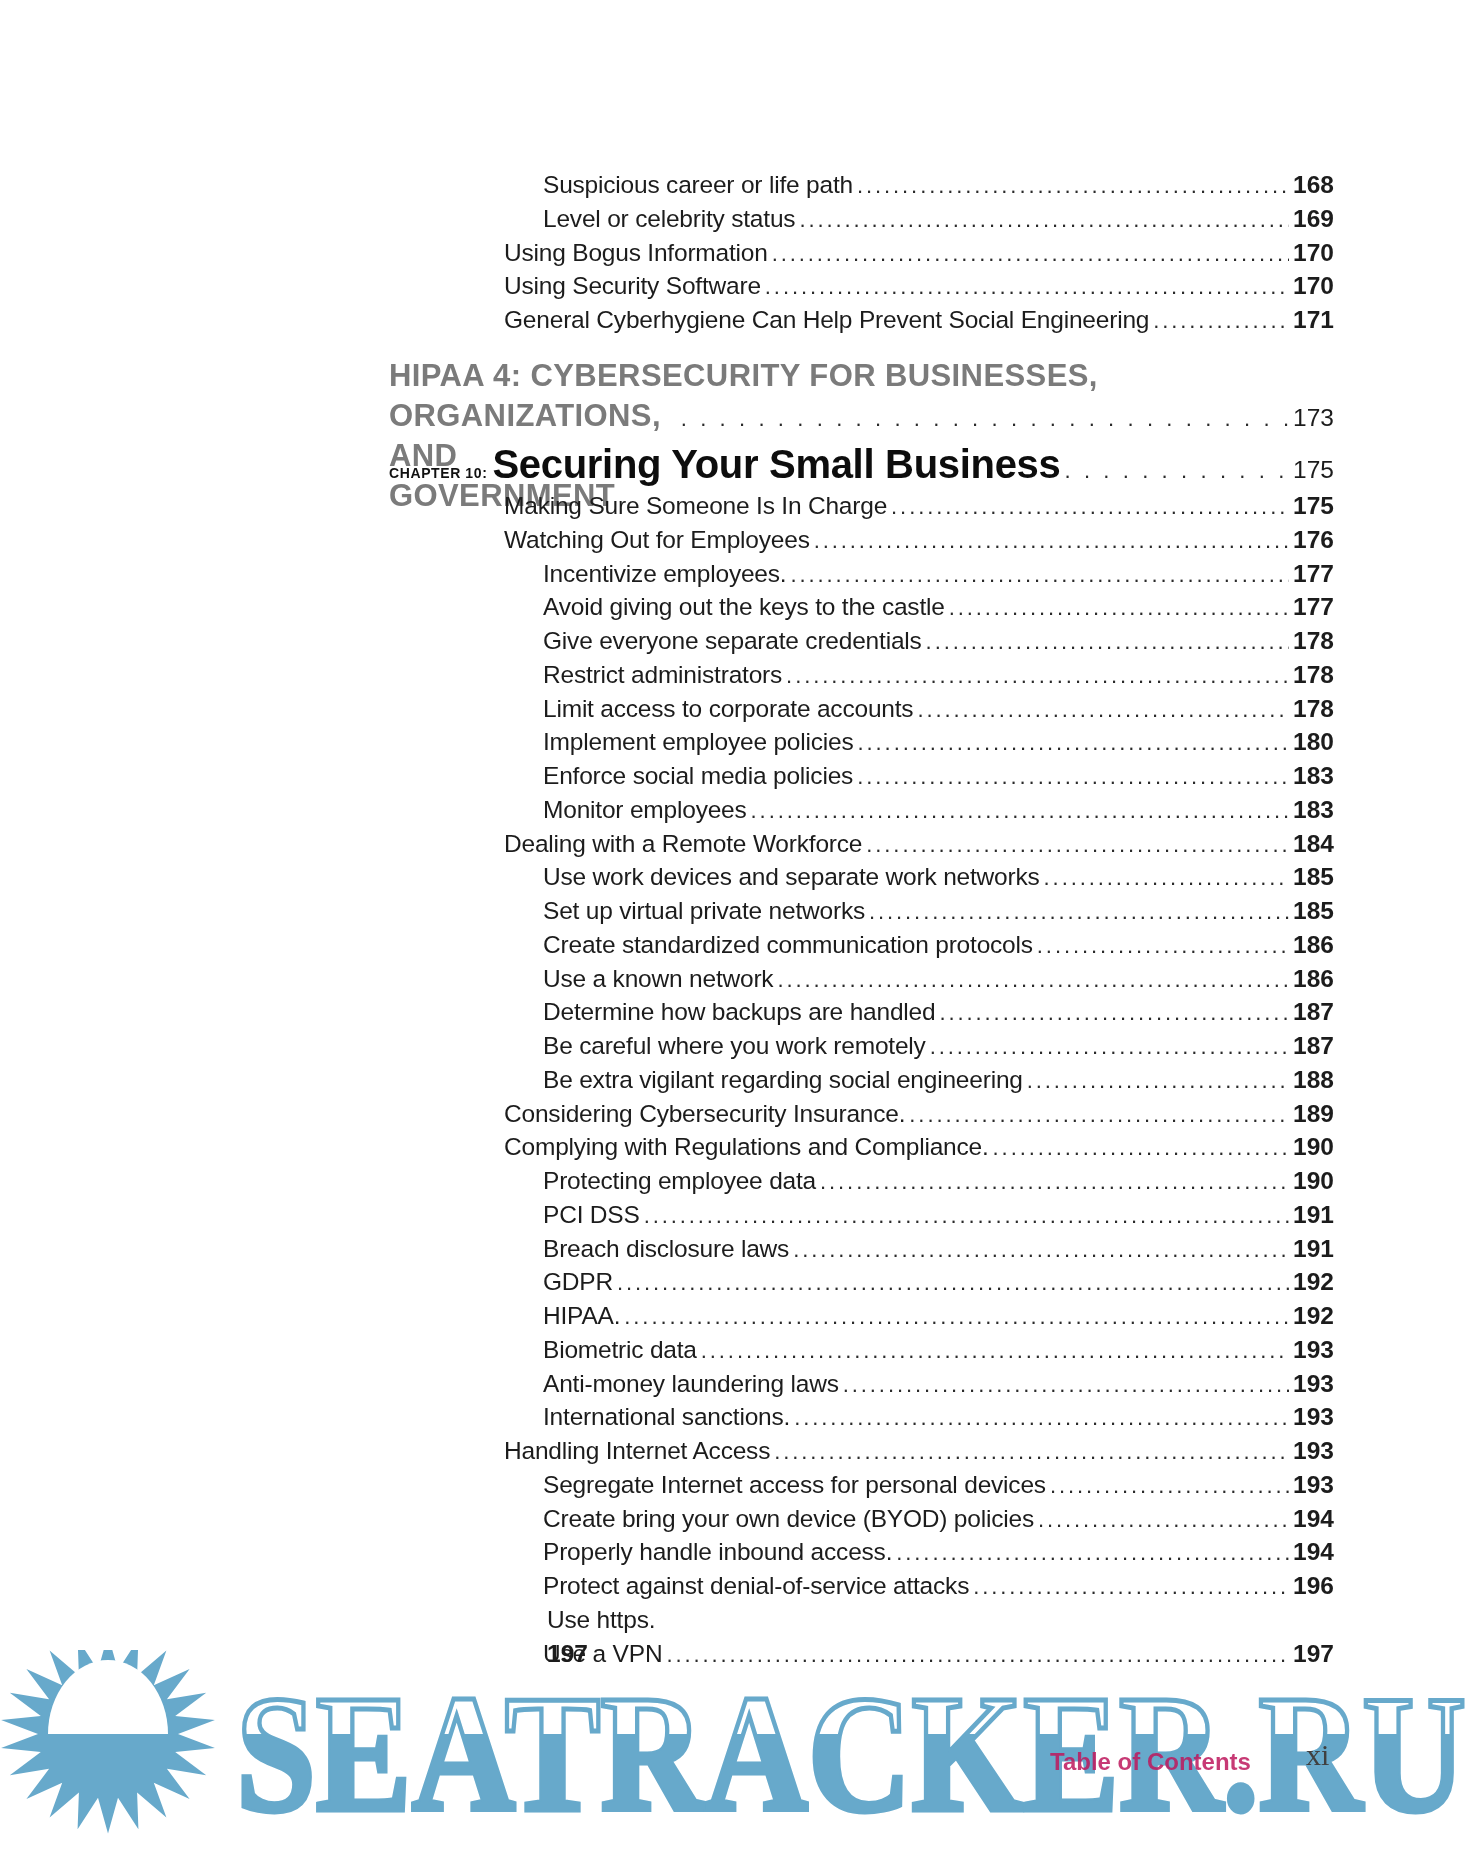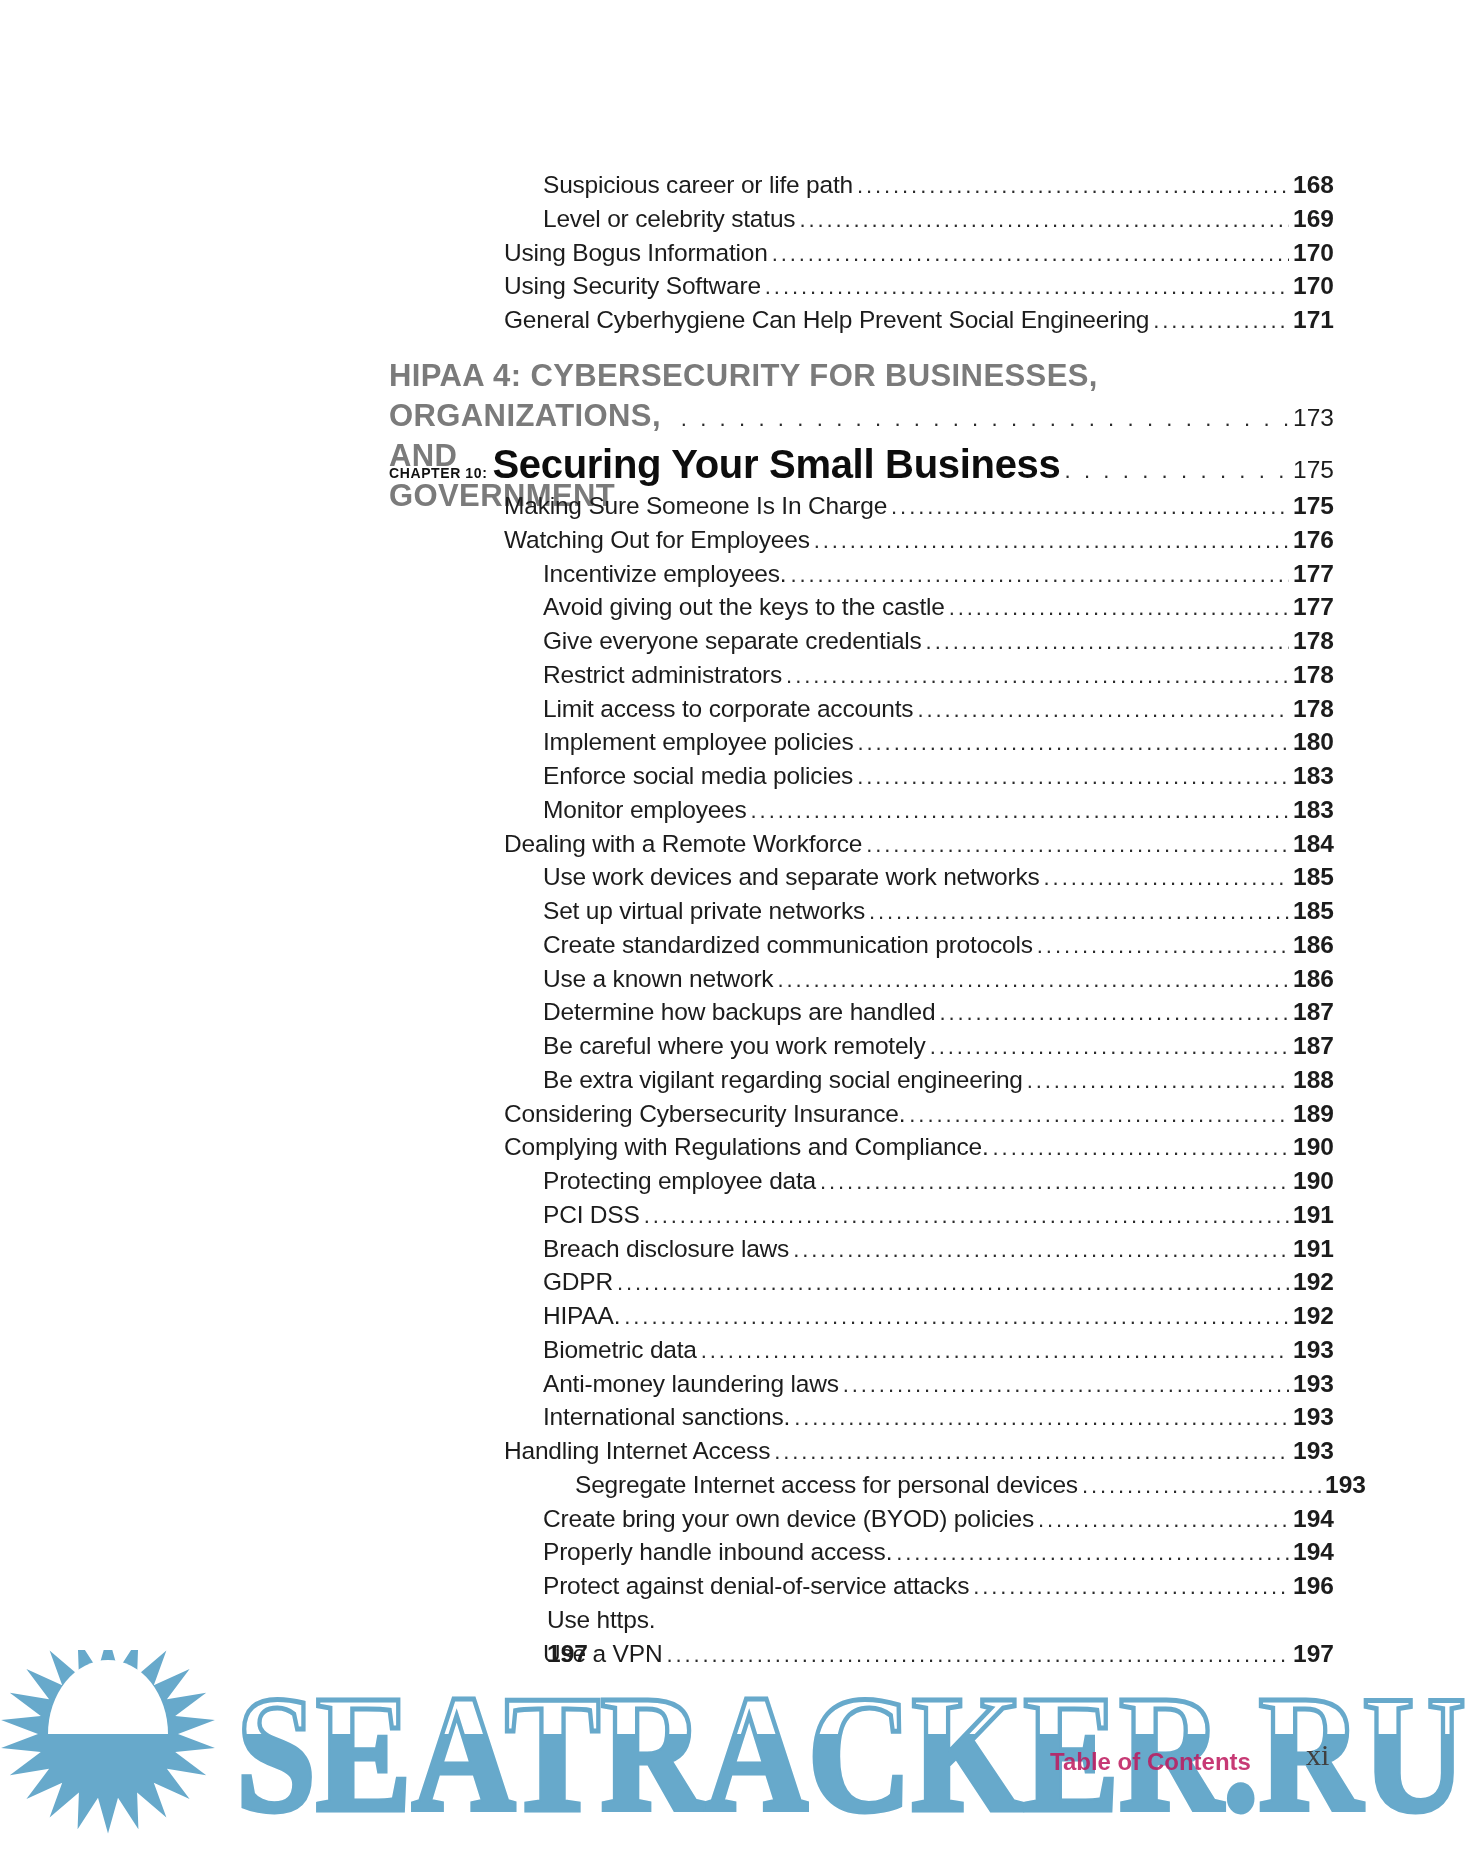--- a/index.html
+++ b/index.html
@@ -244,21 +244,21 @@
       <div class="row l2" style="top: 1400.25px;">
         <span class="title">International sanctions.</span>
         <span class="leader"></span>
         <span class="page">193</span>
       </div>
       <div class="row l1" style="top: 1434px;">
         <span class="title">Handling Internet Access</span>
         <span class="leader"></span>
         <span class="page">193</span>
       </div>
-      <div class="row l2" style="top: 1467.75px; margin-left: 32px;">
+      <div class="row l2" style="top: 1467.75px;">
         <span class="title">Segregate Internet access for personal devices</span>
         <span class="leader"></span>
         <span class="page">193</span>
       </div>
       <div class="row l2" style="top: 1501.5px;">
         <span class="title">Create bring your own device (BYOD) policies</span>
         <span class="leader"></span>
         <span class="page">194</span>
       </div>
       <div class="row l2" style="top: 1535.25px;">

